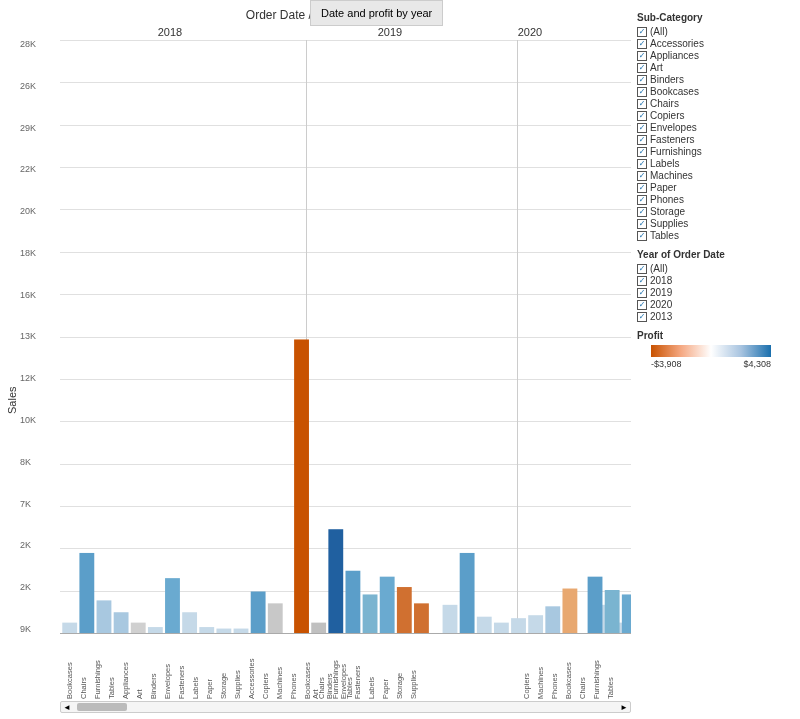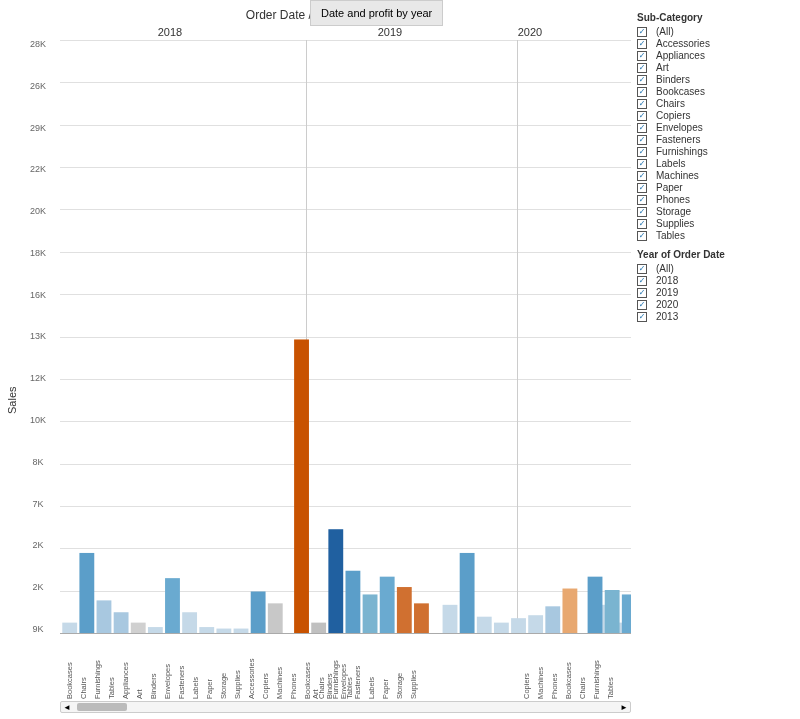--- a/index.html
+++ b/index.html
@@ -113,21 +113,21 @@
     .legend-title {
       font-weight: bold;
       font-size: 10px;
       margin-bottom: 3px;
       color: #333;
     }
 
     .legend-item {
       display: flex;
       align-items: center;
-      gap: 9px;
+      gap: 3px;
       margin-bottom: 1px;
       cursor: pointer;
     }
 
     .legend-checkbox {
       width: 10px;
       height: 10px;
       border: 1px solid #555;
       background: #fff;
       display: flex;
@@ -184,21 +184,21 @@
         <div class="chart-inner">
 
           <div class="year-labels" style="margin-left:0px; padding-left: 40px;">
             <div class="year-label" style="width:220px; text-align:center;">2018</div>
             <div class="year-label" style="width:220px; text-align:center;">2019</div>
             <div class="year-label" style="width:60px; text-align:center;">2020</div>
           </div>
 
           <div style="display:flex; flex:1; position:relative;">
 
-            <div style="width:40px; display:flex; flex-direction:column; justify-content:space-between; align-items:center; padding-right:4px; padding-bottom:0px;">
+            <div style="width:40px; display:flex; flex-direction:column; justify-content:space-between; align-items:flex-start; padding-right:4px; padding-bottom:0px;">
               <span class="y-tick">28K</span>
               <span class="y-tick">26K</span>
               <span class="y-tick">29K</span>
               <span class="y-tick">22K</span>
               <span class="y-tick">20K</span>
               <span class="y-tick">18K</span>
               <span class="y-tick">16K</span>
               <span class="y-tick">13K</span>
               <span class="y-tick">12K</span>
               <span class="y-tick">10K</span>
@@ -458,15 +458,23 @@
         <div class="legend-item">
           <div class="legend-checkbox checked"></div>
           <span class="legend-label">2020</span>
         </div>
         <div class="legend-item">
           <div class="legend-checkbox checked"></div>
           <span class="legend-label">2013</span>
         </div>
       </div>
 
+      <div class="legend-section">
+        <div class="legend-title">Profit</div>
+        <div class="profit-gradient"></div>
+        <div class="profit-labels">
+          <span>-$3,908</span>
+          <span>$4,308</span>
+        </div>
+      </div>
     </div>
   </div>
 </div>
 
 </body></html>

